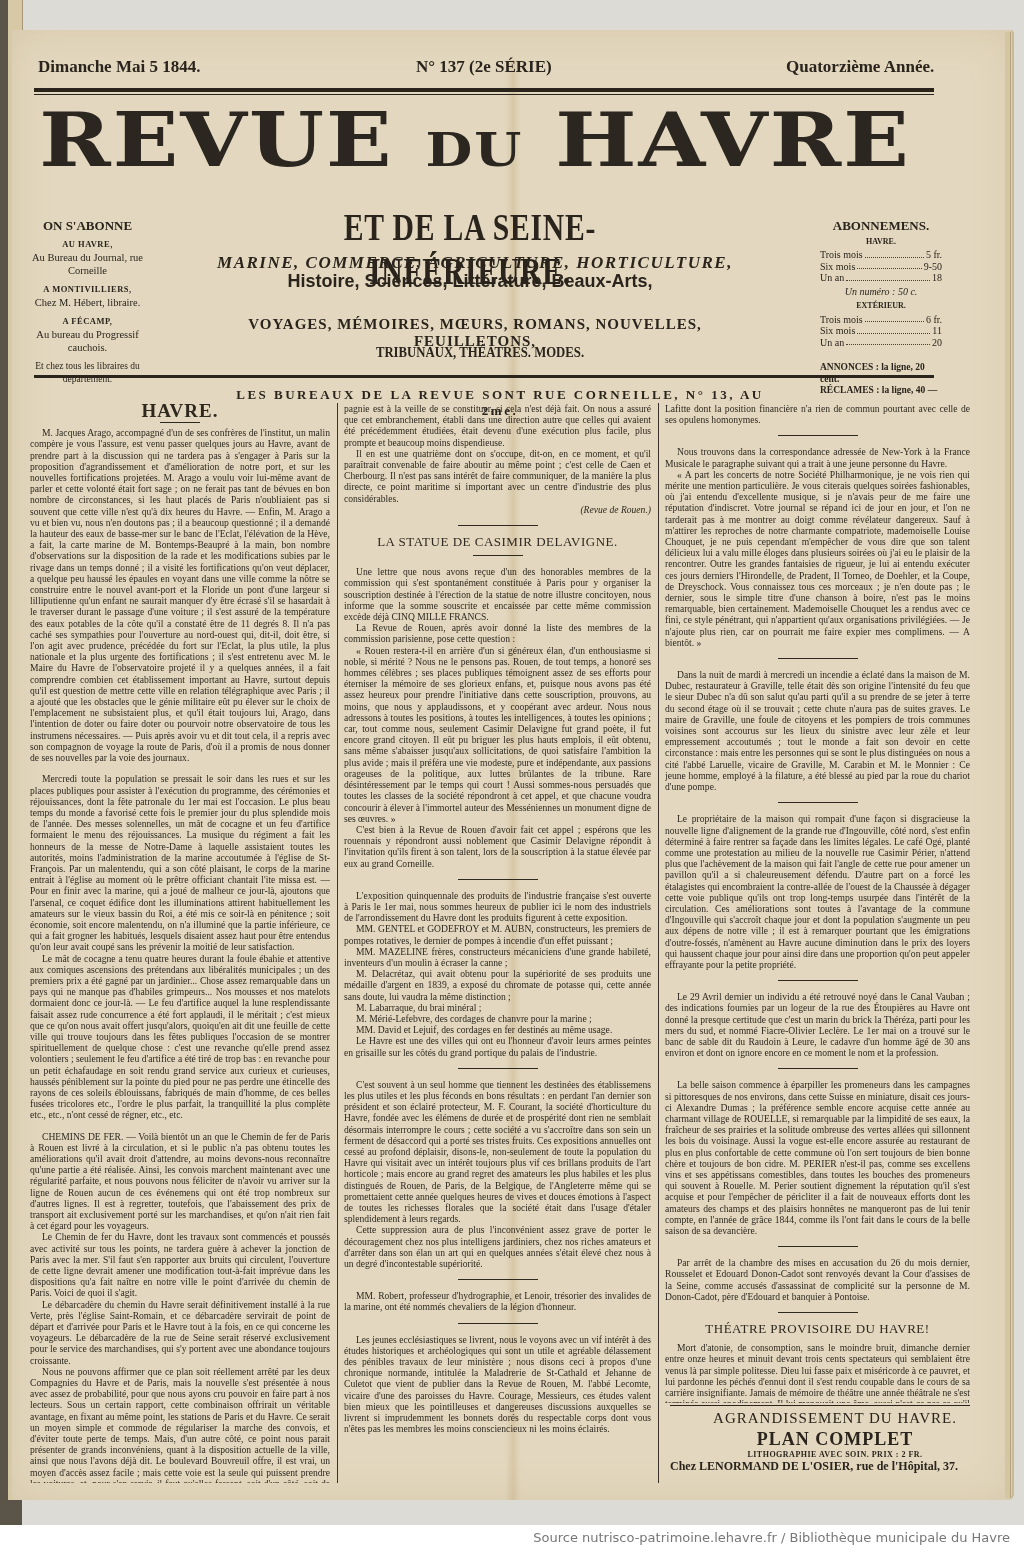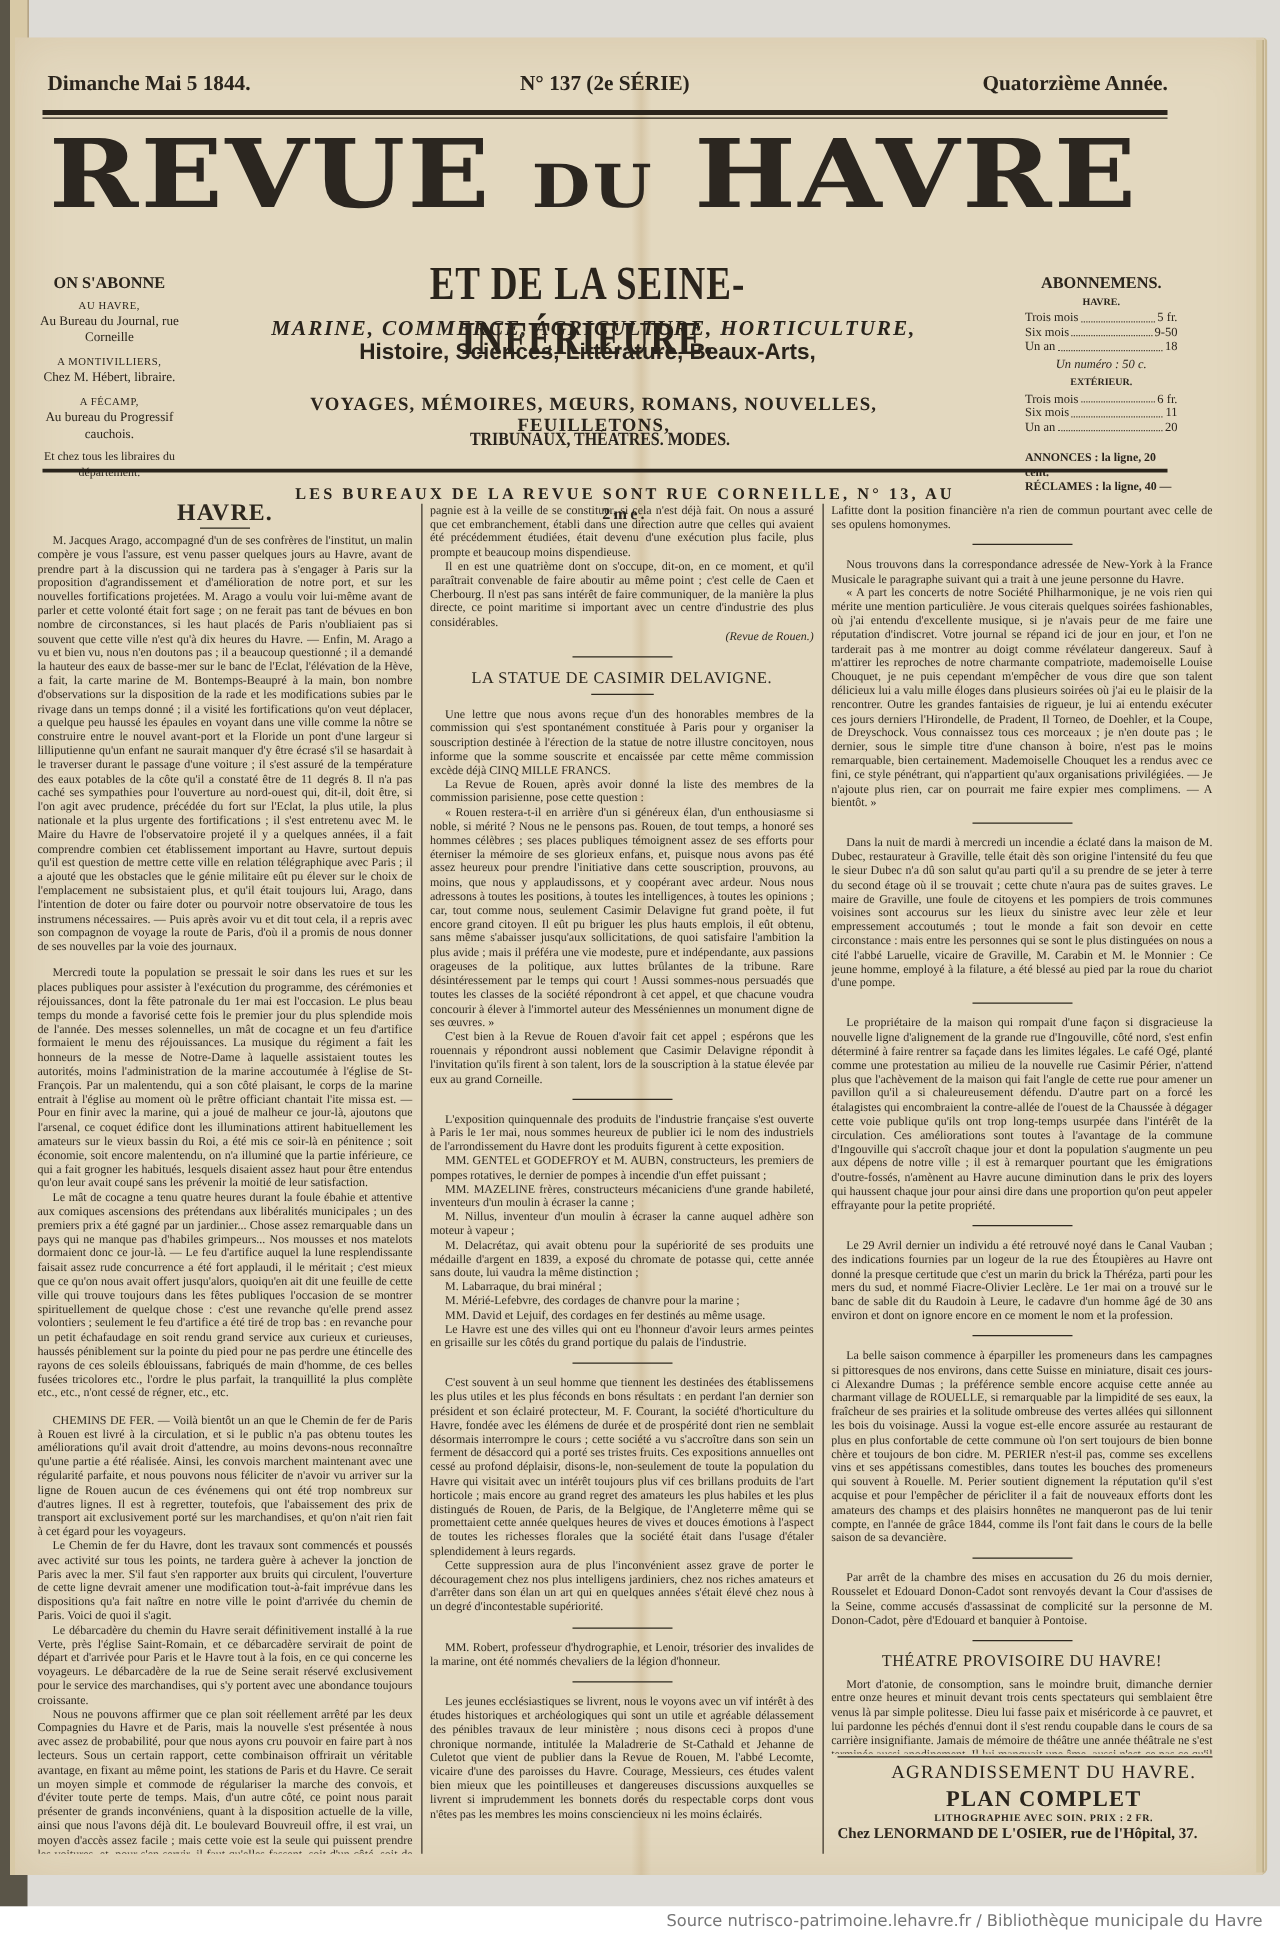--- a/index.html
+++ b/index.html
@@ -15,21 +15,21 @@
   .rule-thin{position:absolute;height:1px;background:#2a241c;}
   .masthead{position:absolute;top:96px;left:35px;width:880px;text-align:center;font-family:"DejaVu Serif",serif;font-weight:bold;font-size:86px;letter-spacing:2px;color:#2b2620;line-height:100px;transform:scaleY(0.88);transform-origin:top;}
   .masthead .du{font-size:54px;}
   .sub1{position:absolute;top:205px;left:210px;width:520px;text-align:center;font-family:"Liberation Serif",serif;font-weight:bold;font-size:38px;transform:scaleX(0.78);transform-origin:center;letter-spacing:1px;}
   .sub2{position:absolute;top:253px;left:160px;width:630px;text-align:center;font-weight:bold;font-style:italic;font-size:17px;letter-spacing:1.5px;}
   .sub3{position:absolute;top:271px;left:210px;width:520px;text-align:center;font-weight:bold;font-size:18px;font-family:Liberation Sans, sans-serif;}
   .sub4{position:absolute;top:316px;left:185px;width:580px;text-align:center;font-weight:bold;font-size:15px;letter-spacing:1px;}
   .sub5{position:absolute;top:344px;left:280px;width:400px;text-align:center;font-weight:bold;font-size:15px;transform:scaleX(0.85);}
   .left-box{position:absolute;top:219px;left:30px;width:115px;text-align:center;font-size:10.5px;line-height:13px;}
   .left-box .h{font-weight:bold;font-size:13px;margin-bottom:5px;}
-  .left-box .city{font-weight:normal;font-size:8.5px;letter-spacing:.5px;margin-top:6px;}
+  .left-box .city{font-weight:bold;font-size:8.5px;letter-spacing:.5px;margin-top:6px;}
   .right-box{position:absolute;top:220px;left:820px;width:122px;font-size:10px;line-height:11.5px;}
   .right-box .h{font-weight:bold;font-size:13px;text-align:center;margin-bottom:4px;}
   .right-box .c{text-align:center;font-weight:bold;font-size:8px;margin:2px 0;}
   .right-box .row{display:flex;justify-content:space-between;}
   .right-box .row .d{flex:1;border-bottom:1px dotted #4a4036;margin:0 2px 3px;}
   .right-box .num{text-align:center;font-style:italic;margin:2px 0 3px;}
   .right-box .ann{font-size:9.5px;font-weight:bold;margin-top:14px;}
   .bureaux{position:absolute;top:387px;left:230px;width:540px;text-align:center;font-weight:bold;font-size:13px;letter-spacing:2.5px;}
   .col{position:absolute;font-size:9.6px;line-height:11.2px;text-align:justify;color:#2e281f;}
   .col p{margin:0 0 0 0;text-indent:12px;}
@@ -152,21 +152,20 @@
   <div class="sect">LA STATUE DE CASIMIR DELAVIGNE.</div>
   <div class="sep" style="width:50px;margin-top:0"></div>
   <p>Une lettre que nous avons reçue d'un des honorables membres de la commission qui s'est spontanément constituée à Paris pour y organiser la souscription destinée à l'érection de la statue de notre illustre concitoyen, nous informe que la somme souscrite et encaissée par cette même commission excède déjà CINQ MILLE FRANCS.</p>
   <p>La Revue de Rouen, après avoir donné la liste des membres de la commission parisienne, pose cette question :</p>
   <p>« Rouen restera-t-il en arrière d'un si généreux élan, d'un enthousiasme si noble, si mérité ? Nous ne le pensons pas. Rouen, de tout temps, a honoré ses hommes célèbres ; ses places publiques témoignent assez de ses efforts pour éterniser la mémoire de ses glorieux enfans, et, puisque nous avons pas été assez heureux pour prendre l'initiative dans cette souscription, prouvons, au moins, que nous y applaudissons, et y coopérant avec ardeur. Nous nous adressons à toutes les positions, à toutes les intelligences, à toutes les opinions ; car, tout comme nous, seulement Casimir Delavigne fut grand poète, il fut encore grand citoyen. Il eût pu briguer les plus hauts emplois, il eût obtenu, sans même s'abaisser jusqu'aux sollicitations, de quoi satisfaire l'ambition la plus avide ; mais il préféra une vie modeste, pure et indépendante, aux passions orageuses de la politique, aux luttes brûlantes de la tribune. Rare désintéressement par le temps qui court ! Aussi sommes-nous persuadés que toutes les classes de la société répondront à cet appel, et que chacune voudra concourir à élever à l'immortel auteur des Messéniennes un monument digne de ses œuvres. »</p>
   <p>C'est bien à la Revue de Rouen d'avoir fait cet appel ; espérons que les rouennais y répondront aussi noblement que Casimir Delavigne répondit à l'invitation qu'ils firent à son talent, lors de la souscription à la statue élevée par eux au grand Corneille.</p>
   <div class="sep"></div>
   <p>L'exposition quinquennale des produits de l'industrie française s'est ouverte à Paris le 1er mai, nous sommes heureux de publier ici le nom des industriels de l'arrondissement du Havre dont les produits figurent à cette exposition.</p>
   <p>MM. GENTEL et GODEFROY et M. AUBN, constructeurs, les premiers de pompes rotatives, le dernier de pompes à incendie d'un effet puissant ;</p>
   <p>MM. MAZELINE frères, constructeurs mécaniciens d'une grande habileté, inventeurs d'un moulin à écraser la canne ;</p>
-  <p>M. Nillus, inventeur d'un moulin à écraser la canne auquel adhère son moteur à vapeur ;</p>
   <p>M. Delacrétaz, qui avait obtenu pour la supériorité de ses produits une médaille d'argent en 1839, a exposé du chromate de potasse qui, cette année sans doute, lui vaudra la même distinction ;</p>
   <p>M. Labarraque, du brai minéral ;</p>
   <p>M. Mérié-Lefebvre, des cordages de chanvre pour la marine ;</p>
   <p>MM. David et Lejuif, des cordages en fer destinés au même usage.</p>
   <p>Le Havre est une des villes qui ont eu l'honneur d'avoir leurs armes peintes en grisaille sur les côtés du grand portique du palais de l'industrie.</p>
   <div class="sep"></div>
   <p>C'est souvent à un seul homme que tiennent les destinées des établissemens les plus utiles et les plus féconds en bons résultats : en perdant l'an dernier son président et son éclairé protecteur, M. F. Courant, la société d'horticulture du Havre, fondée avec les élémens de durée et de prospérité dont rien ne semblait désormais interrompre le cours ; cette société a vu s'accroître dans son sein un ferment de désaccord qui a porté ses tristes fruits. Ces expositions annuelles ont cessé au profond déplaisir, disons-le, non-seulement de toute la population du Havre qui visitait avec un intérêt toujours plus vif ces brillans produits de l'art horticole ; mais encore au grand regret des amateurs les plus habiles et les plus distingués de Rouen, de Paris, de la Belgique, de l'Angleterre même qui se promettaient cette année quelques heures de vives et douces émotions à l'aspect de toutes les richesses florales que la société était dans l'usage d'étaler splendidement à leurs regards.</p>
   <p>Cette suppression aura de plus l'inconvénient assez grave de porter le découragement chez nos plus intelligens jardiniers, chez nos riches amateurs et d'arrêter dans son élan un art qui en quelques années s'était élevé chez nous à un degré d'incontestable supériorité.</p>
   <div class="sep"></div>
   <p>MM. Robert, professeur d'hydrographie, et Lenoir, trésorier des invalides de la marine, ont été nommés chevaliers de la légion d'honneur.</p>

